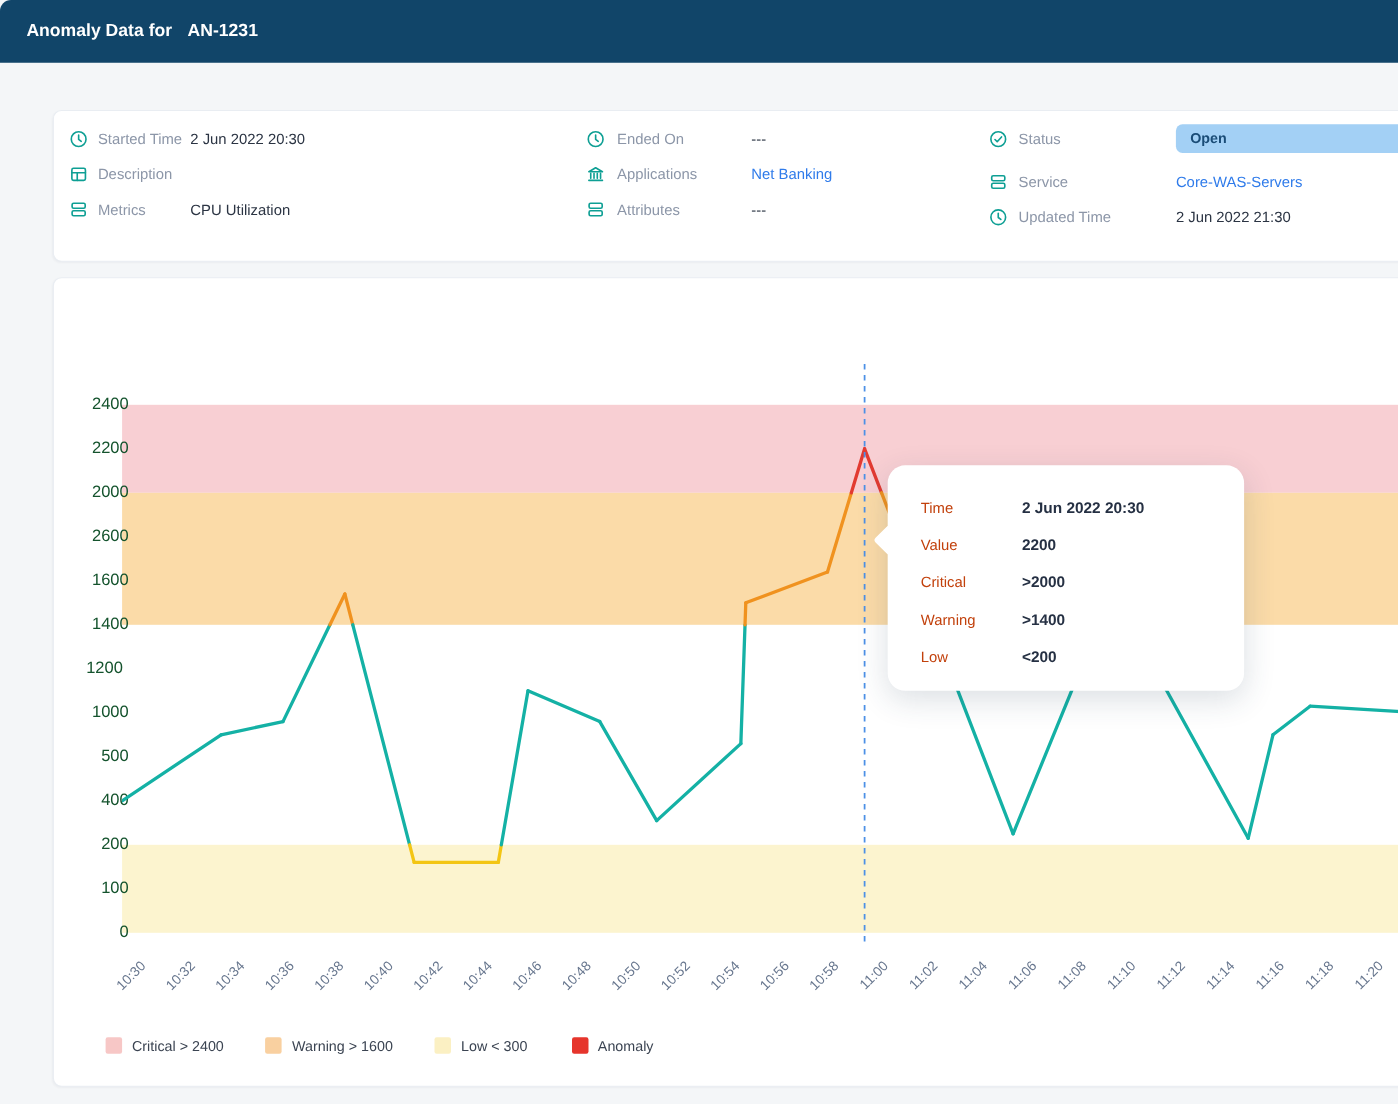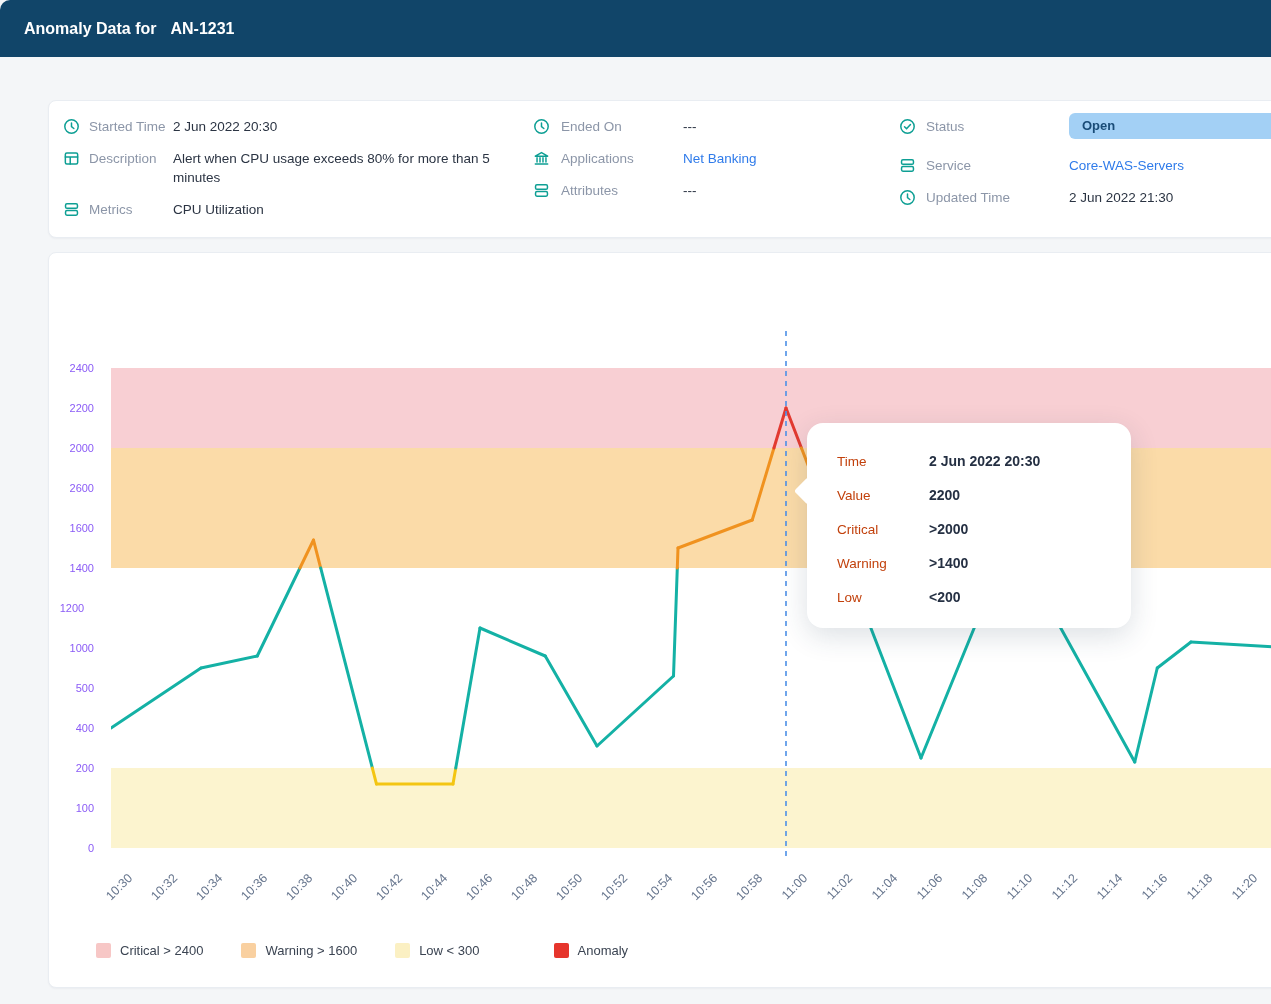--- a/index.html
+++ b/index.html
@@ -32,22 +32,22 @@
   .f-link  { font-size:13.5px; color:#2F7BEA; line-height:19px; cursor:pointer; }
   .f-badge { display:inline-block; background:#A3D0F5; color:#1A4C77; font-size:13px;
              font-weight:700; line-height:16px; padding:5px 13px; border-radius:6px;
              position:relative; top:-4px; }
 
   
   .chart-title-row { position:absolute; left:40px; top:34px; }
   .chart-title { font-size:20px; font-weight:700; color:#1F3A57; }
   .chart-subtitle { font-size:17px; color:#8494A7; font-weight:400; margin-left:6px; }
 
-  #y-ticks .ytick { position:absolute; width:44px; text-align:right; font-size:11px;
-                    color:#8b5cf6; height:18px; line-height:18px; left:1px; }
+  #y-ticks .ytick { position:absolute; width:44px; text-align:right; font-size:15px;
+                    color:#14532d; height:18px; line-height:18px; left:24px; }
   #bands .band { position:absolute; left:62px; width:1198px; }
   #plot-svg { position:absolute; left:62px; top:78px; width:1198px; height:530px; }
 
   #x-ticks .xtick-anchor { position:absolute; width:0; height:0; top:618px; }
   #x-ticks .xtick { position:absolute; right:-14px; top:0; transform:rotate(-45deg);
                     transform-origin:top right; white-space:nowrap; font-size:12.5px;
                     color:#67768E; }
 
   
   #tooltip { position:absolute; left:758px; top:170px; width:324px; height:205px;
@@ -55,21 +55,21 @@
              padding:21px 24px 0 30px; z-index:5; }
   #tooltip .pointer { position:absolute; left:-9px; top:58px; width:20px; height:20px;
              background:#FFFFFF; transform:rotate(45deg); border-radius:3px; }
   .tt-row { display:grid; grid-template-columns:92px 1fr; height:34px; align-items:center; }
   .tt-label { font-size:13.5px; color:#c2410c; }
   .tt-value { font-size:14px; color:#253043; font-weight:700; }
 
   
   #legend { position:absolute; left:47px; top:690px; display:flex; align-items:center; gap:38px; }
   .legend-item { display:flex; align-items:center; gap:9px; }
-  .legend-item.anomaly { margin-left:36px; }
+  .legend-item.anomaly { margin-left:2px; }
   .legend-swatch { width:15px; height:15px; border-radius:2px; }
   .legend-label { font-size:13px; color:#3B4452; }
 </style>
 </head>
 <body>
 
 <div class="app-header">
   <span class="title">Anomaly Data for</span>
   <span class="anomaly-id">AN-1231</span>
 </div>
@@ -88,21 +88,20 @@
           <span class="f-value">2 Jun 2022 20:30</span>
         </div>
         <div class="field">
           <span class="f-icon">
             <svg viewBox="0 0 16 16">
               <rect x="2.2" y="2.8" width="11.6" height="10.4" rx="1.4"></rect>
               <path d="M2.2 6.6h11.6M6.8 6.6v6.6"></path>
             </svg>
           </span>
           <span class="f-label">Description</span>
-          <span class="f-value">Alert when CPU usage exceeds 80% for more than 5 minutes</span>
         </div>
         <div class="field">
           <span class="f-icon">
             <svg viewBox="0 0 16 16">
               <rect x="2.4" y="2.6" width="11.2" height="4.3" rx="1.3"></rect>
               <rect x="2.4" y="9" width="11.2" height="4.3" rx="1.3"></rect>
             </svg>
           </span>
           <span class="f-label">Metrics</span>
           <span class="f-value">CPU Utilization</span>

